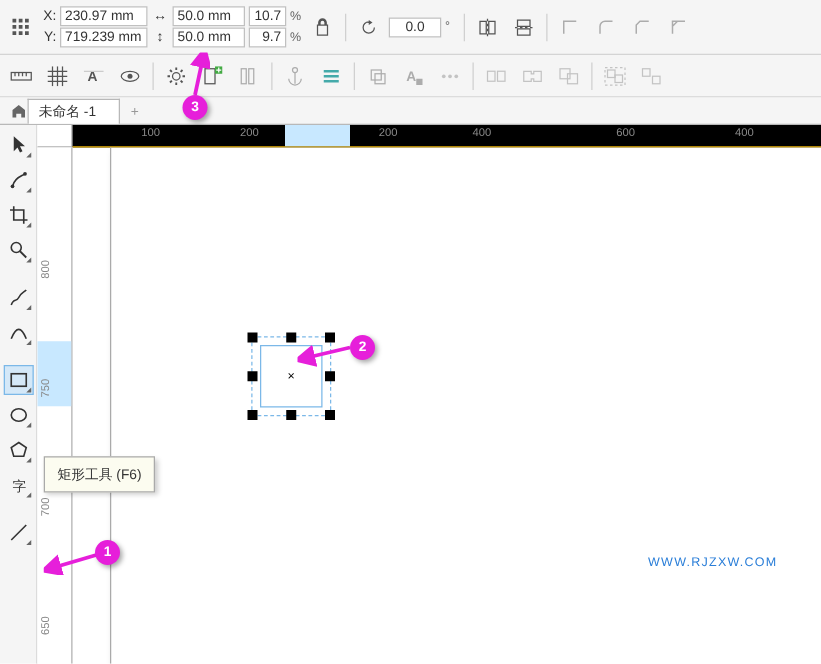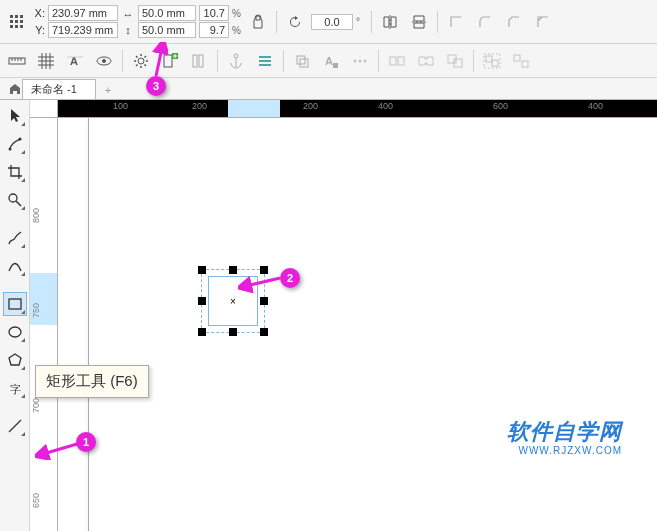--- a/index.html
+++ b/index.html
@@ -39,21 +39,21 @@
 .page-shadow{position:absolute;left:30px;top:0;width:600px;height:500px;background:#fff;box-shadow:3px 3px 6px rgba(0,0,0,.25)}
 .page-border{position:absolute;left:30px;top:-2px;width:600px;height:500px;border:1px solid #aaa}
 .selected-rect{position:absolute;left:150px;top:158px;width:50px;height:50px;border:1px solid #7bb8e8;background:transparent}
 .sel-bbox{position:absolute;left:143px;top:151px;width:64px;height:64px;border:1px dashed #7bb8e8}
 .handle{position:absolute;width:8px;height:8px;background:#000}
 .handle.tl{left:-4px;top:-4px}.handle.tm{left:50%;top:-4px;margin-left:-4px}.handle.tr{right:-4px;top:-4px}
 .handle.ml{left:-4px;top:50%;margin-top:-4px}.handle.mr{right:-4px;top:50%;margin-top:-4px}
 .handle.bl{left:-4px;bottom:-4px}.handle.bm{left:50%;bottom:-4px;margin-left:-4px}.handle.br{right:-4px;bottom:-4px}
 .center-x{position:absolute;left:50%;top:50%;width:8px;height:8px;margin-left:-4px;margin-top:-4px;font-size:10px;color:#000;display:flex;align-items:center;justify-content:center}
 .tooltip{position:absolute;left:35px;top:365px;background:#fcfcf0;border:1px solid #aaa;padding:6px 10px;font-size:11px;color:#333;box-shadow:2px 2px 4px rgba(0,0,0,.2);z-index:10}
-.tooltip .tt-title{font-size:15px}
+.tooltip .tt-title{font-size:11px}
 .tooltip .tt-desc{font-size:11px;margin-top:2px}
 .anno{position:absolute;width:20px;height:20px;border-radius:50%;background:#e61fda;color:#fff;font-size:11px;font-weight:bold;display:flex;align-items:center;justify-content:center;box-shadow:2px 2px 4px rgba(0,0,0,.35);z-index:20}
 .anno-arrow{position:absolute;z-index:19}
 .watermark{position:absolute;right:35px;bottom:75px;text-align:right;z-index:5}
 .watermark .w1{font-size:22px;font-weight:900;color:#2a7ed8;letter-spacing:1px;font-style:italic}
 .watermark .w2{font-size:10px;font-weight:normal;color:#2a7ed8;letter-spacing:1px;margin-top:-2px}
 .ruler-highlight{position:absolute;background:#c8e8ff}
 .ruler-h .ruler-highlight{top:0;bottom:0}
 .ruler-v .ruler-highlight{left:0;right:0}
 </style>
@@ -468,15 +468,14 @@
         <path d="M0 0L6 3L0 6z" fill="#e61fda"></path>
       </marker>
     </defs>
     <line x1="6" y1="34" x2="12" y2="6" stroke="#e61fda" stroke-width="3" marker-end="url(#ah3)"></line>
   </svg>
 <div class="anno" style="left:146px;top:76px">
     <span>3</span>
   </div>
 
 <div class="watermark">
-  <div class="w1">软件自学网</div>
   <div class="w2">WWW.RJZXW.COM</div>
 </div>
 
 </body></html>

